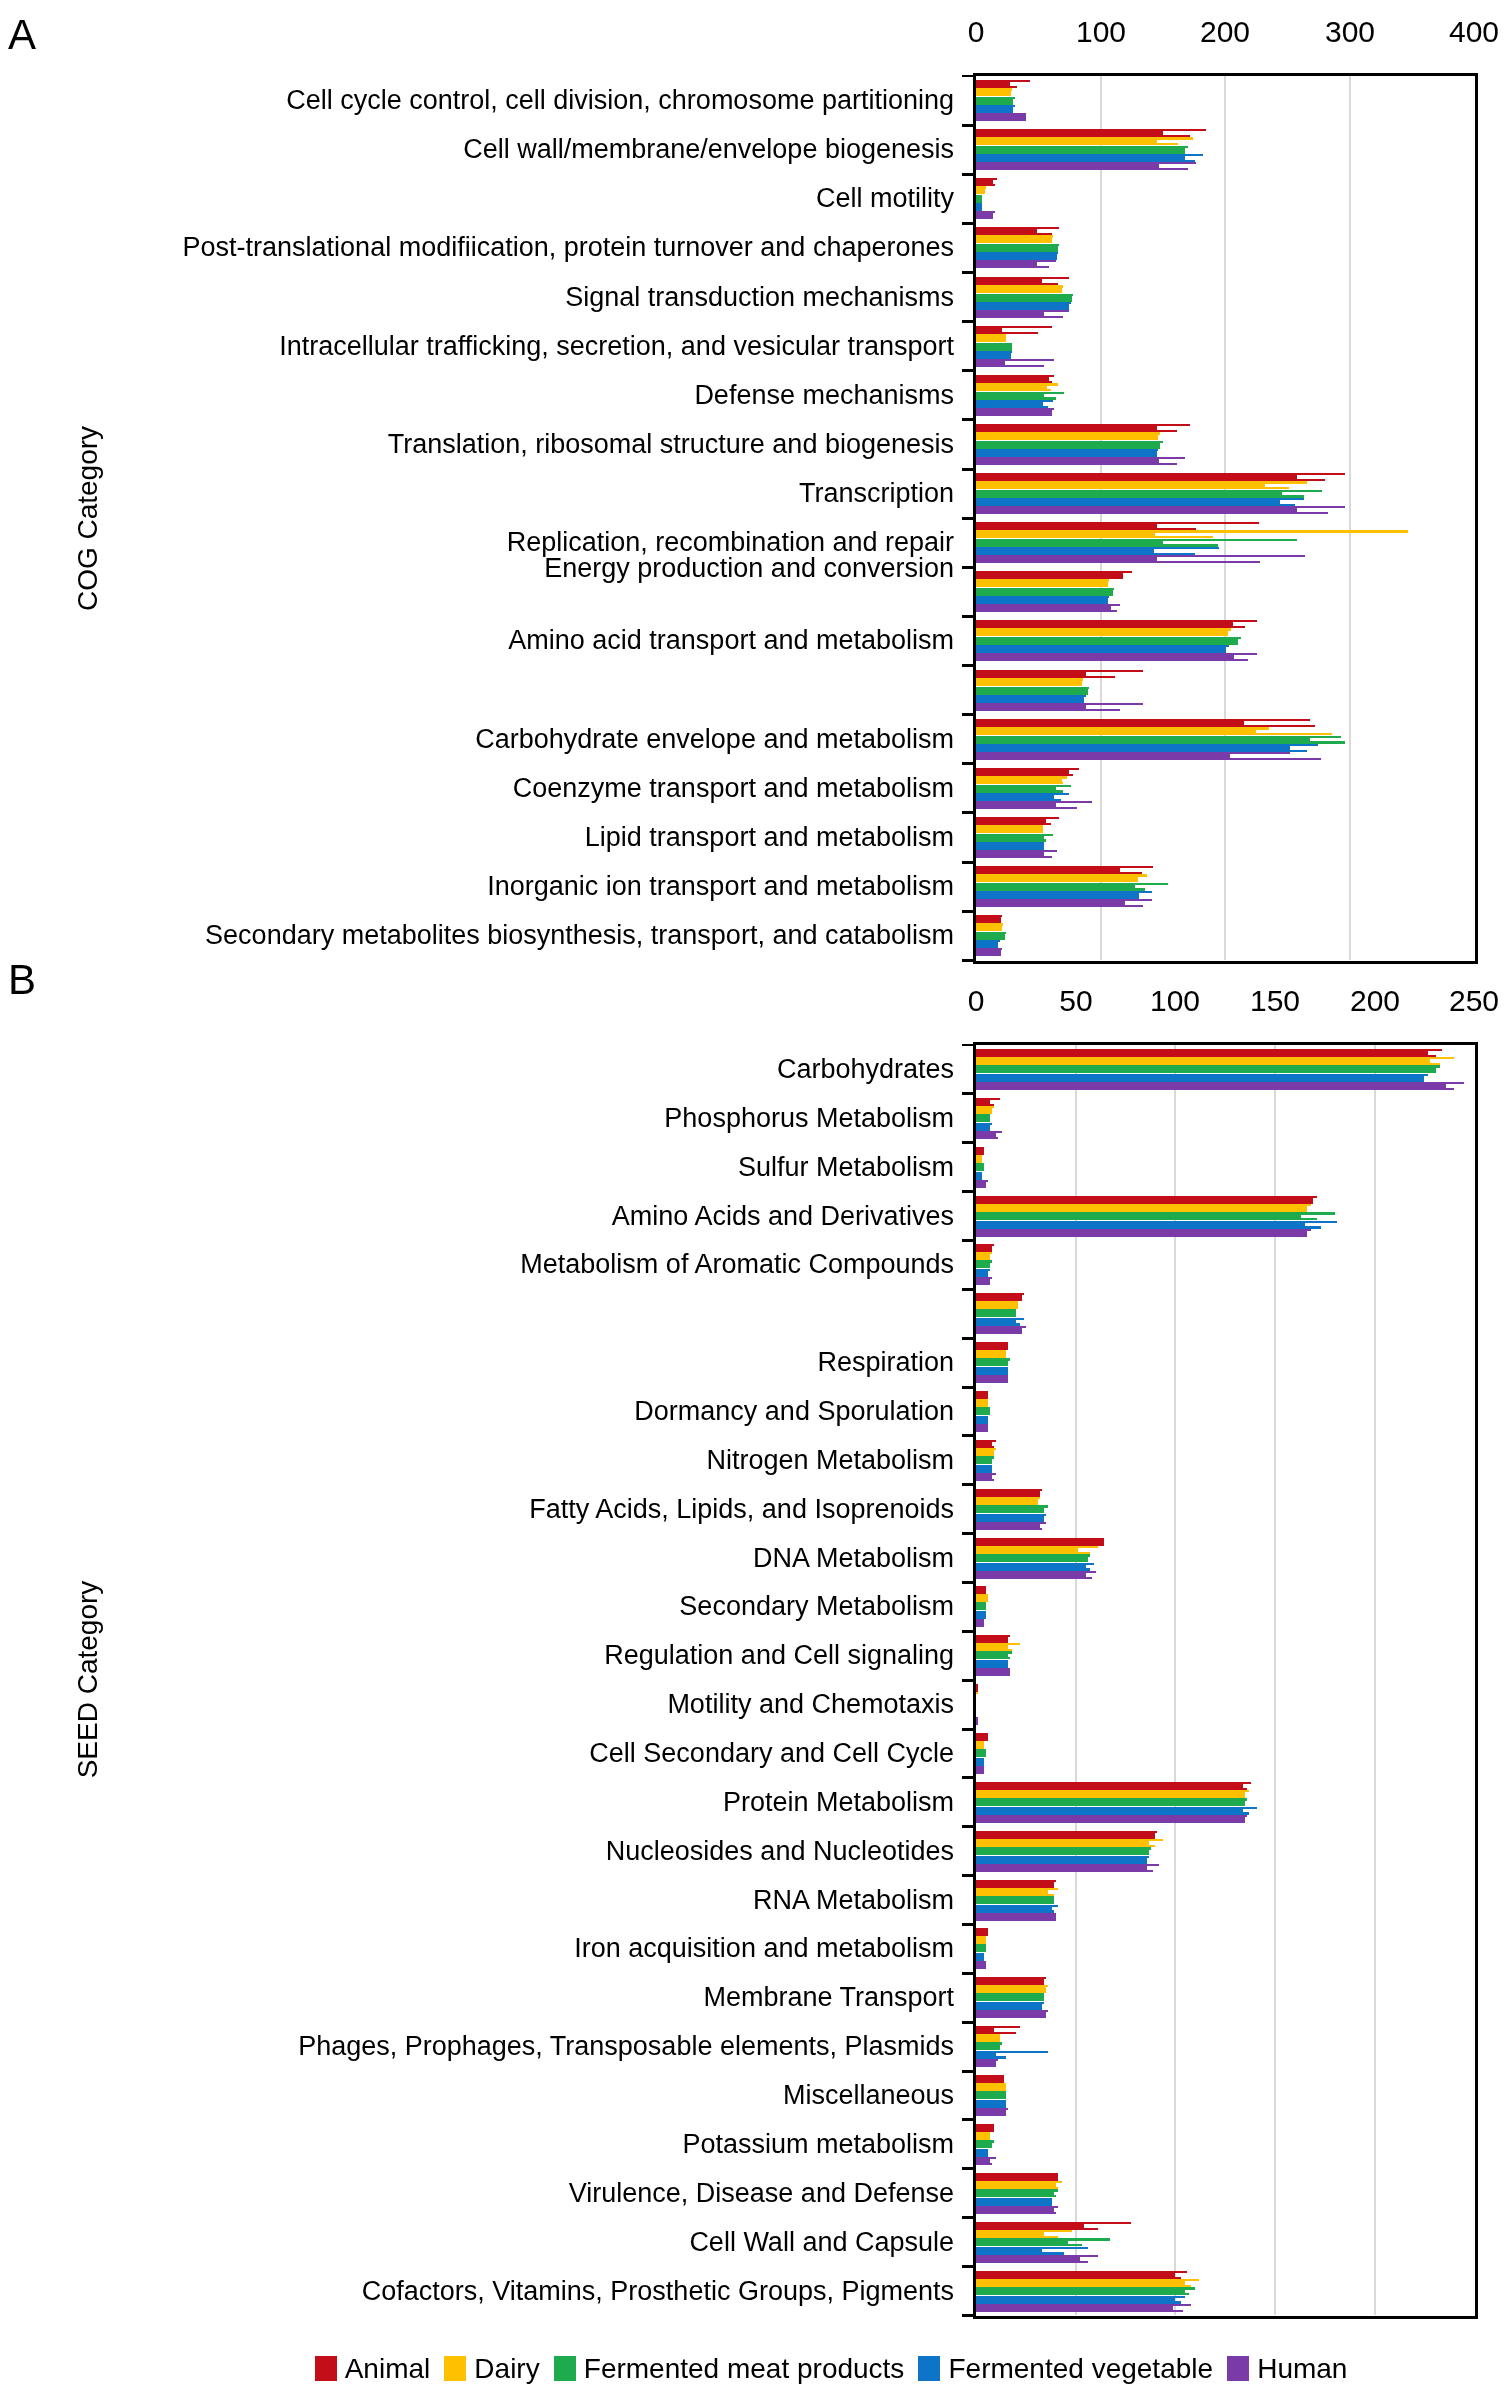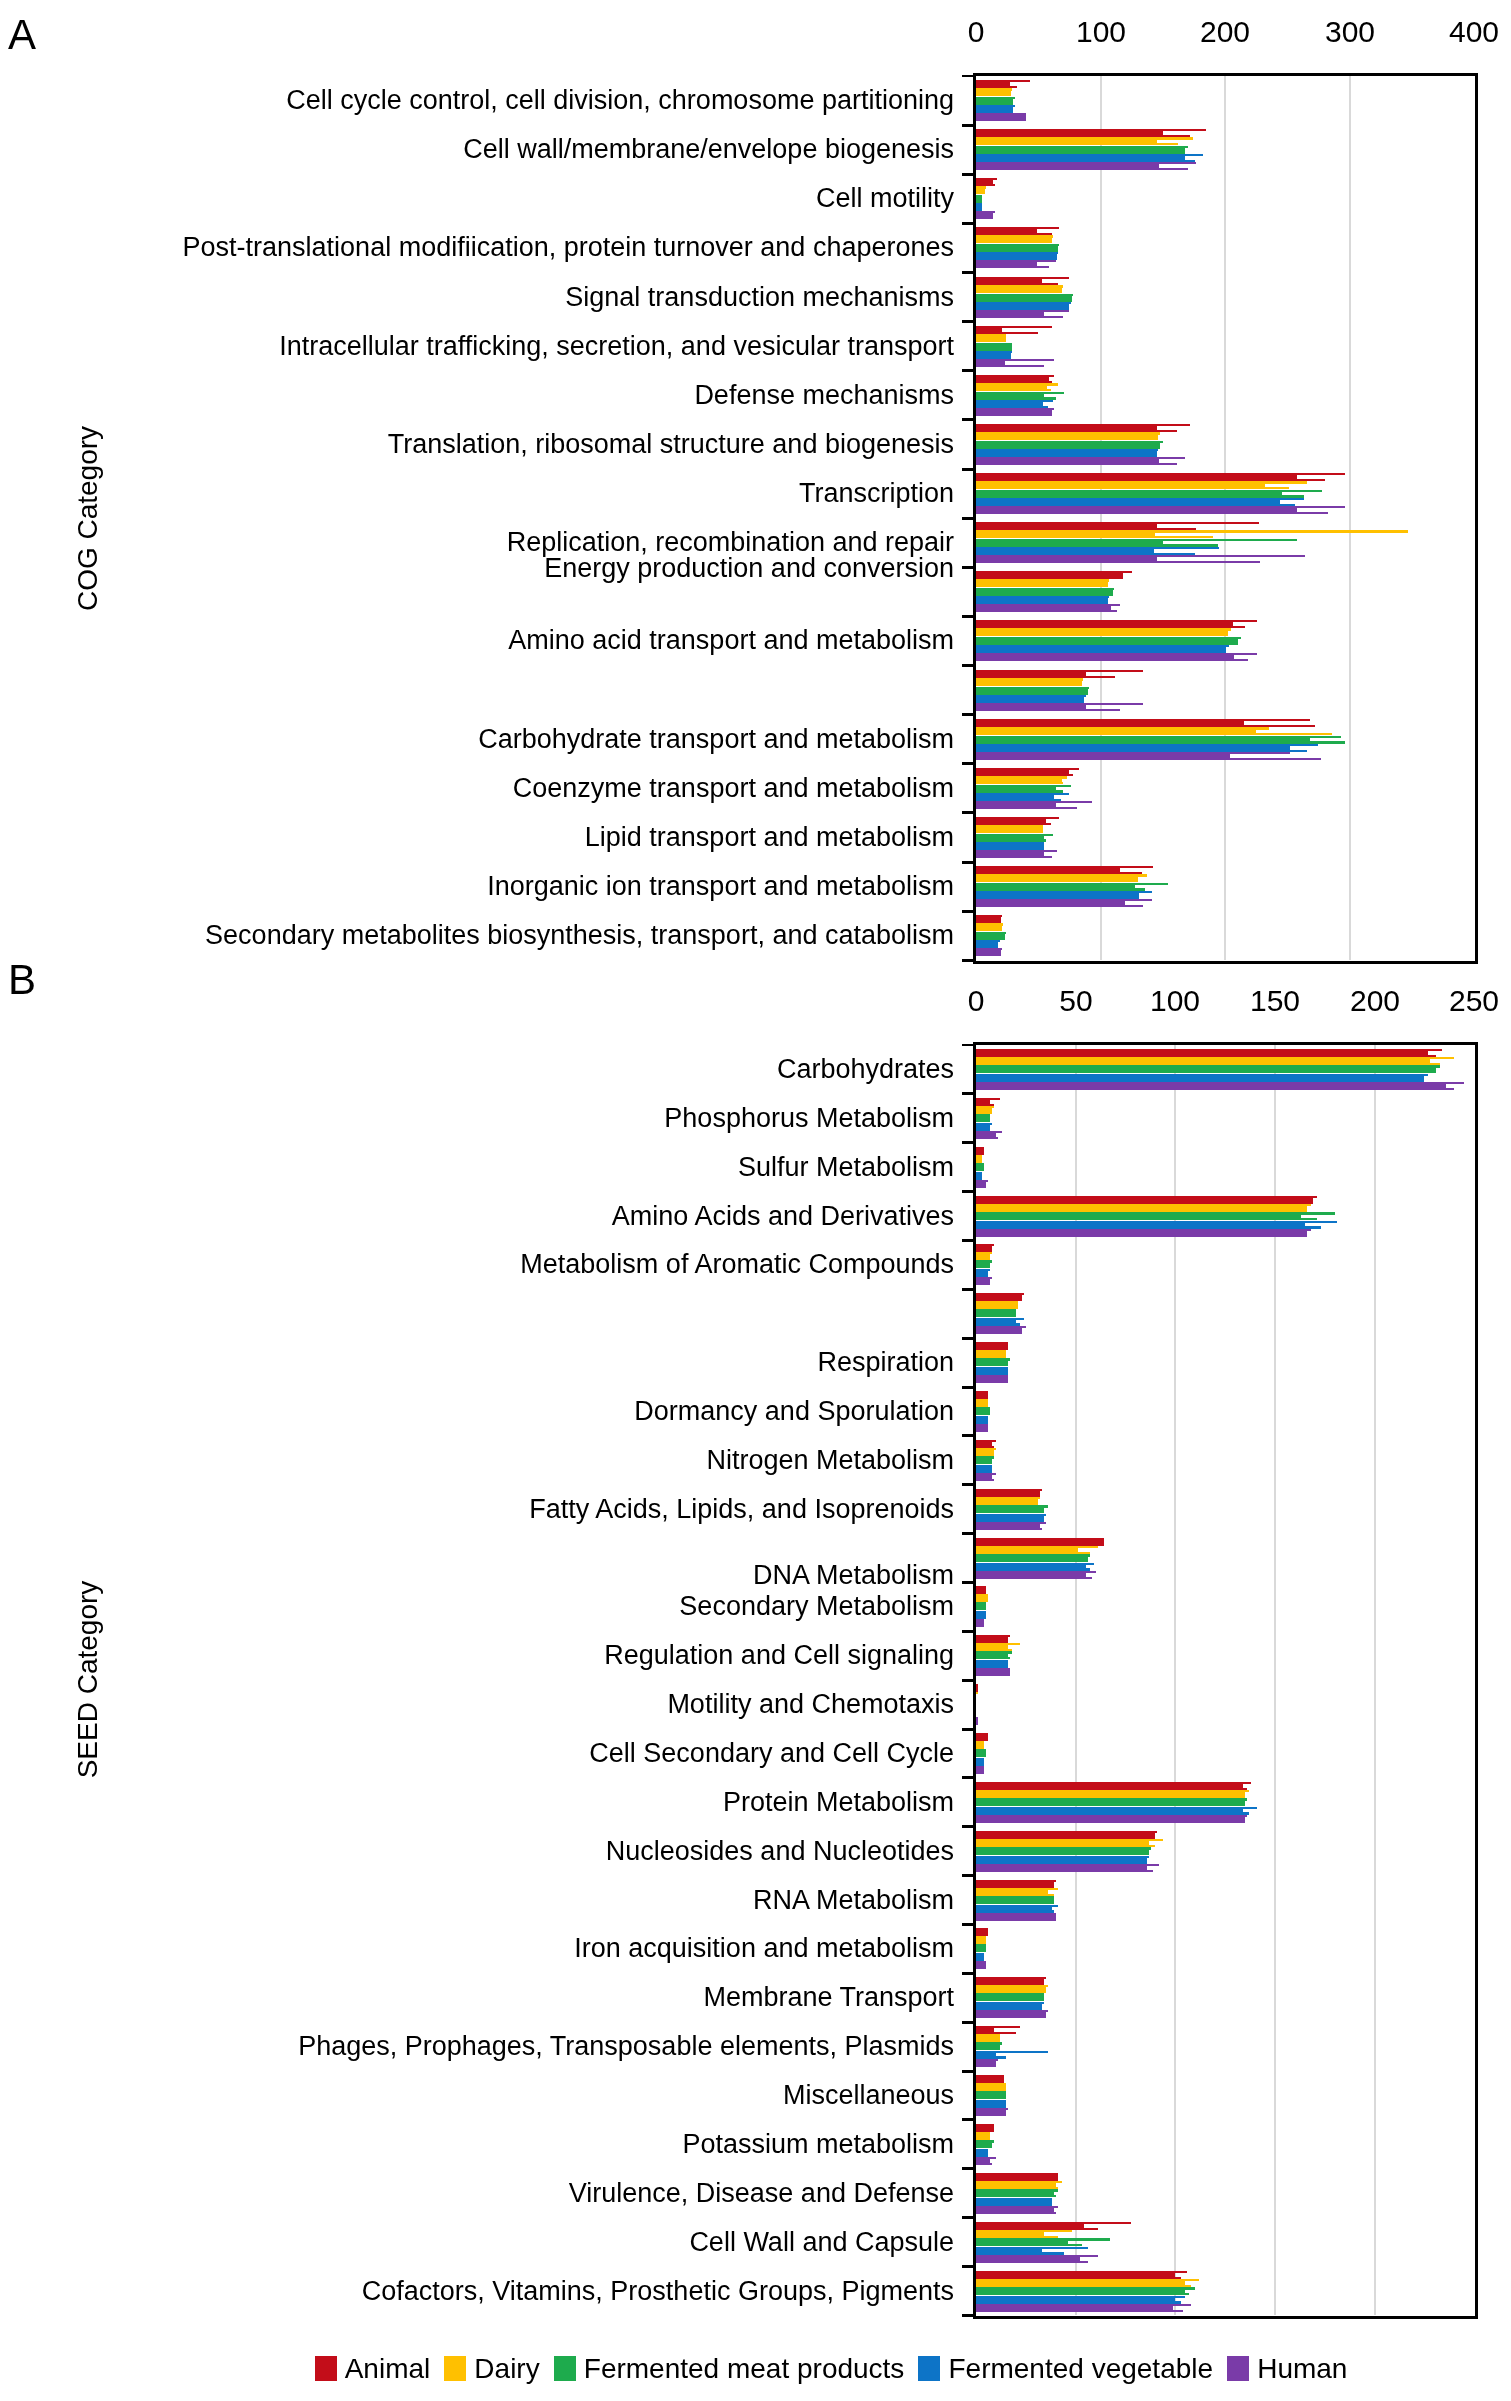--- a/index.html
+++ b/index.html
@@ -64,21 +64,21 @@
         <div class="category-label" style="top: 98px; height: 49px; line-height: 49px;">Cell motility</div>
         <div class="category-label" style="top: 147px; height: 49px; line-height: 49px;">Post-translational modifiication, protein turnover and chaperones</div>
         <div class="category-label" style="top: 197px; height: 49px; line-height: 49px;">Signal transduction mechanisms</div>
         <div class="category-label" style="top: 246px; height: 49px; line-height: 49px;">Intracellular trafficking, secretion, and vesicular transport</div>
         <div class="category-label" style="top: 295px; height: 49px; line-height: 49px;">Defense mechanisms</div>
         <div class="category-label" style="top: 344px; height: 49px; line-height: 49px;">Translation, ribosomal structure and biogenesis</div>
         <div class="category-label" style="top: 393px; height: 49px; line-height: 49px;">Transcription</div>
         <div class="category-label" style="top: 442px; height: 49px; line-height: 49px;">Replication, recombination and repair</div>
         <div class="category-label" style="top: 468px; height: 49px; line-height: 49px;">Energy production and conversion</div>
         <div class="category-label" style="top: 540px; height: 49px; line-height: 49px;">Amino acid transport and metabolism</div>
-        <div class="category-label" style="top: 639px; height: 49px; line-height: 49px;">Carbohydrate transport and metabolism</div>
+        <div class="category-label" style="top: 639px; height: 49px; line-height: 49px;">Carbohydrate envelope and metabolism</div>
         <div class="category-label" style="top: 688px; height: 49px; line-height: 49px;">Coenzyme transport and metabolism</div>
         <div class="category-label" style="top: 737px; height: 49px; line-height: 49px;">Lipid transport and metabolism</div>
         <div class="category-label" style="top: 786px; height: 49px; line-height: 49px;">Inorganic ion transport and metabolism</div>
         <div class="category-label" style="top: 835px; height: 49px; line-height: 49px;">Secondary metabolites biosynthesis, transport, and catabolism</div>
       </div>
     <div class="plot-area">
       <div class="plot-border"></div>
     <div class="gridline" style="left: 124px;"></div>
         <div class="gridline" style="left: 248px;"></div>
         <div class="gridline" style="left: 373px;"></div>
@@ -602,21 +602,21 @@
     <div class="category-labels">
         <div class="category-label" style="top: 0px; height: 49px; line-height: 49px;">Carbohydrates</div>
         <div class="category-label" style="top: 49px; height: 49px; line-height: 49px;">Phosphorus Metabolism</div>
         <div class="category-label" style="top: 98px; height: 49px; line-height: 49px;">Sulfur Metabolism</div>
         <div class="category-label" style="top: 147px; height: 49px; line-height: 49px;">Amino Acids and Derivatives</div>
         <div class="category-label" style="top: 195px; height: 49px; line-height: 49px;">Metabolism of Aromatic Compounds</div>
         <div class="category-label" style="top: 293px; height: 49px; line-height: 49px;">Respiration</div>
         <div class="category-label" style="top: 342px; height: 49px; line-height: 49px;">Dormancy and Sporulation</div>
         <div class="category-label" style="top: 391px; height: 49px; line-height: 49px;">Nitrogen Metabolism</div>
         <div class="category-label" style="top: 440px; height: 49px; line-height: 49px;">Fatty Acids, Lipids, and Isoprenoids</div>
-        <div class="category-label" style="top: 506px; height: 49px; line-height: 49px;">DNA Metabolism</div>
+        <div class="category-label" style="top: 489px; height: 49px; line-height: 49px;">DNA Metabolism</div>
         <div class="category-label" style="top: 537px; height: 49px; line-height: 49px;">Secondary Metabolism</div>
         <div class="category-label" style="top: 586px; height: 49px; line-height: 49px;">Regulation and Cell signaling</div>
         <div class="category-label" style="top: 635px; height: 49px; line-height: 49px;">Motility and Chemotaxis</div>
         <div class="category-label" style="top: 684px; height: 49px; line-height: 49px;">Cell Secondary and Cell Cycle</div>
         <div class="category-label" style="top: 733px; height: 49px; line-height: 49px;">Protein Metabolism</div>
         <div class="category-label" style="top: 782px; height: 49px; line-height: 49px;">Nucleosides and Nucleotides</div>
         <div class="category-label" style="top: 831px; height: 49px; line-height: 49px;">RNA Metabolism</div>
         <div class="category-label" style="top: 879px; height: 49px; line-height: 49px;">Iron acquisition and metabolism</div>
         <div class="category-label" style="top: 928px; height: 49px; line-height: 49px;">Membrane Transport</div>
         <div class="category-label" style="top: 977px; height: 49px; line-height: 49px;">Phages, Prophages, Transposable elements, Plasmids</div>

